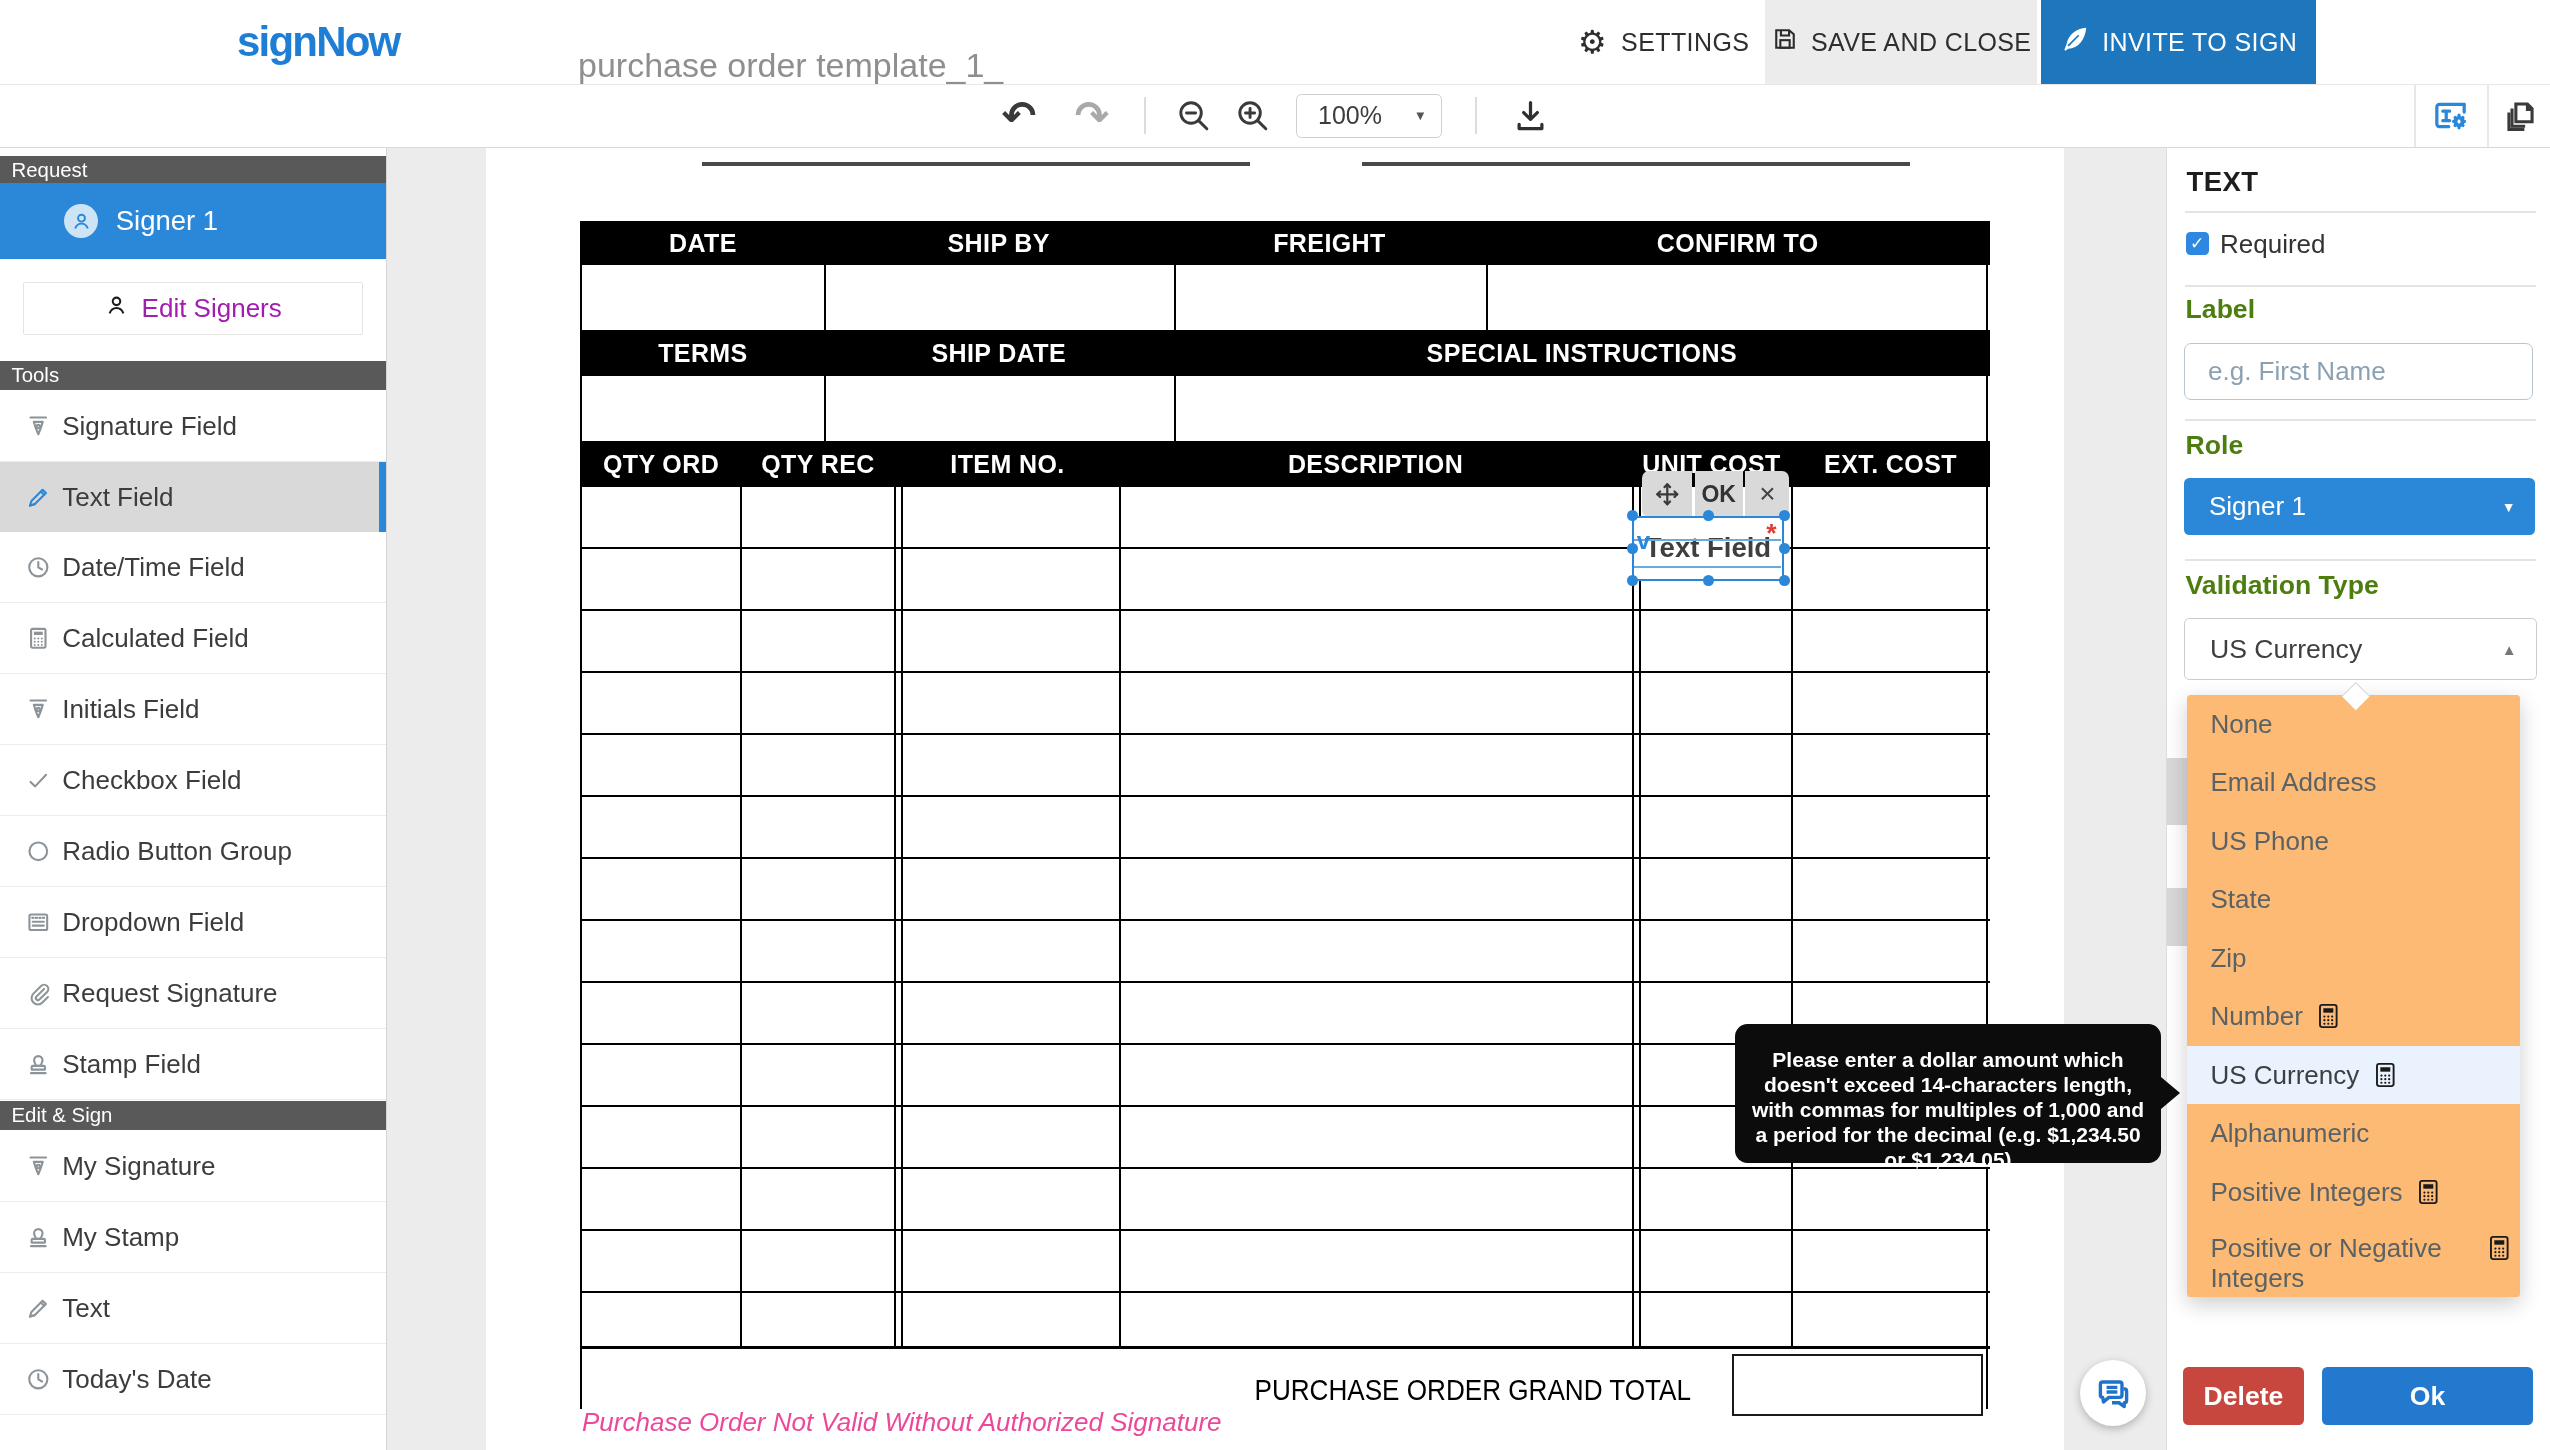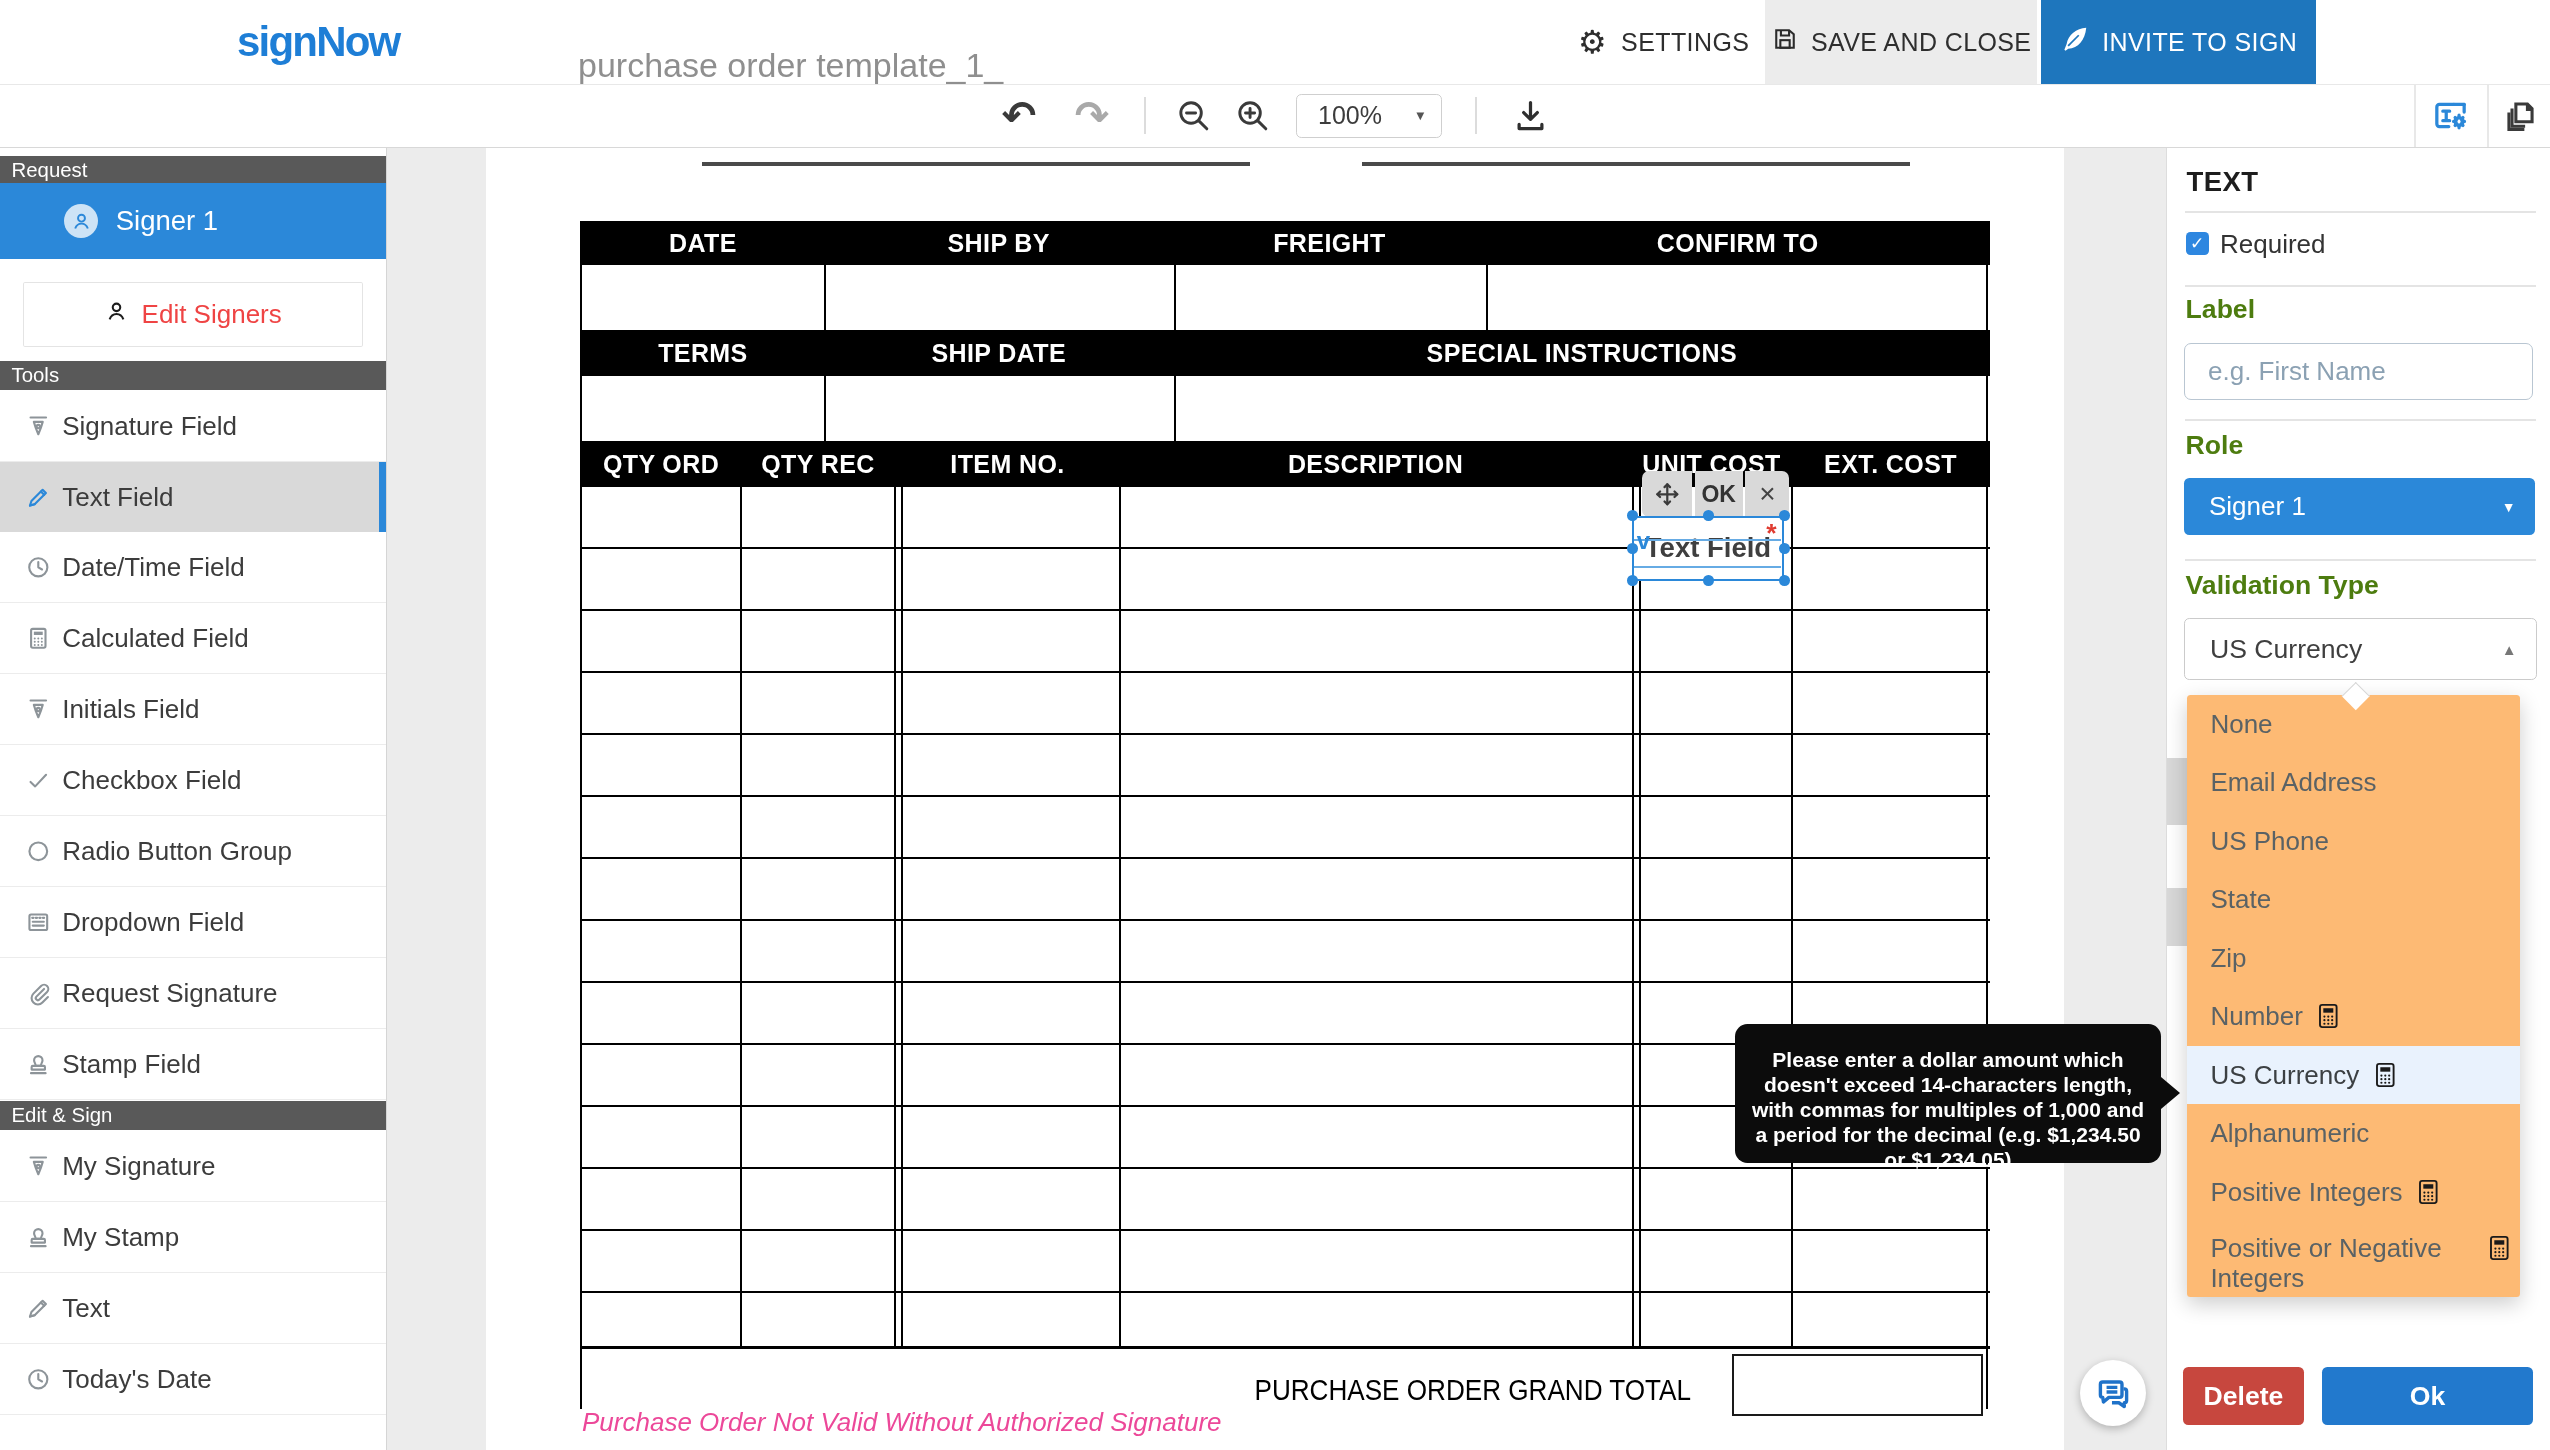--- a/index.html
+++ b/index.html
@@ -35,23 +35,23 @@
   .tb-right-sep{top:0;width:1.8px;height:62px;background:#e8e8e8;}
 
   
   .sidebar{left:0;top:148px;width:387px;height:1302px;background:#fff;border-right:0.9px solid #d5d5d5;box-sizing:border-box;overflow:hidden;}
   .sec-hdr{left:0;width:387px;height:29px;background:#595959;color:#fff;font-size:20.4px;
            line-height:29px;padding-left:11.5px;box-sizing:border-box;}
   .signer-row{left:0;top:35px;width:387px;height:76px;background:#2b88d9;display:flex;
               align-items:center;color:#fff;font-size:27.5px;}
   .avatar{width:34px;height:34px;border-radius:50%;background:#cde3f6;margin:0 17.7px 0 64px;
           display:flex;align-items:center;justify-content:center;}
-  .editsigners{left:23px;top:134px;width:340px;height:65px;border:1.8px solid #e4e4e4;border-radius:1.8px;
+  .editsigners{left:23px;top:134px;width:340px;height:53px;border:1.8px solid #e4e4e4;border-radius:1.8px;
           box-sizing:border-box;display:flex;align-items:center;justify-content:center;gap:12.4px;
-          font-size:26px;color:#ef4444;background:#fff;}
+          font-size:26px;color:#a21caf;background:#fff;}
   .tool{left:0;width:387px;height:71px;border-bottom:1.8px solid #ececec;display:flex;
         align-items:center;box-sizing:border-box;font-size:26px;color:#3c3c3c;background:#fff;}
   .tool .ticon{width:26.6px;height:26.6px;margin:0 10.6px 0 25px;flex:0 0 auto;}
   .tool.sel{background:#d9d9d9;border-right:8.9px solid #2b88d9;}
   .ticon svg{stroke:#8d9499;fill:none;stroke-width:1.9;stroke-linecap:round;stroke-linejoin:round;width:26.6px;height:26.6px;}
   .ticon.blue svg{stroke:#2b88d9;}
   .ticon .fl{fill:#8d9499;stroke:none;}
 
   
   .canvas{left:387px;top:148px;width:1779px;height:1302px;background:#ececec;overflow:hidden;}

